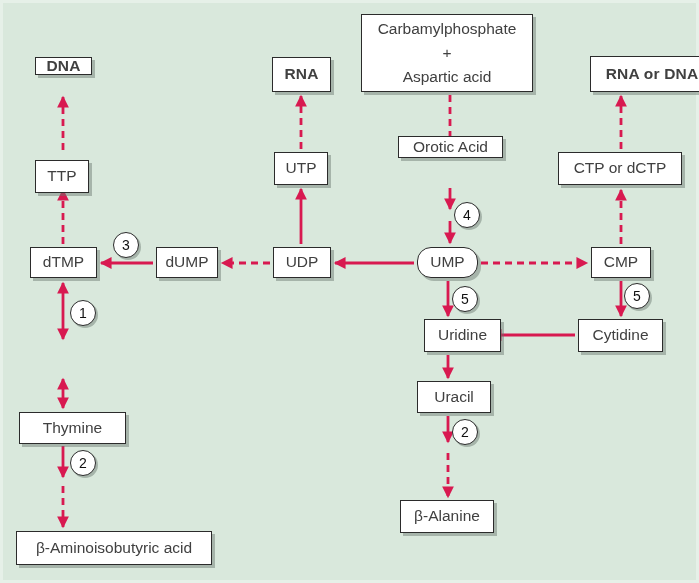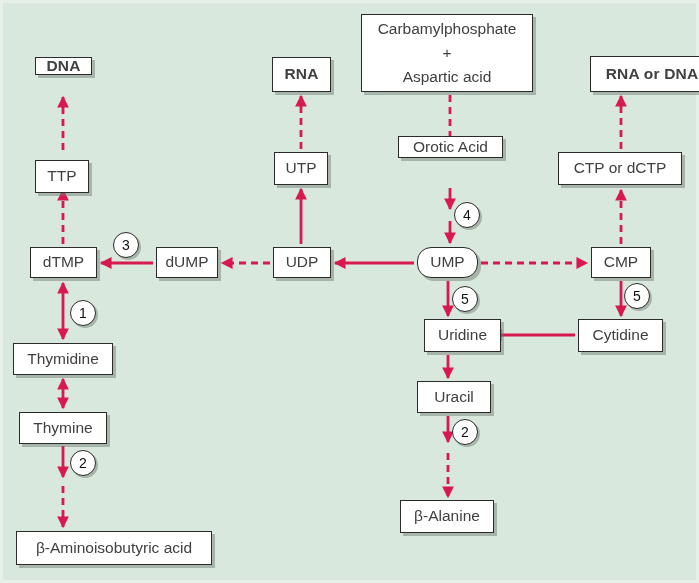--- a/index.html
+++ b/index.html
@@ -97,22 +97,21 @@
 
   <div class="node" style="left:30px;top:247px;width:67px;height:31px;">dTMP</div>
   <div class="node" style="left:156px;top:247px;width:62px;height:31px;">dUMP</div>
   <div class="node" style="left:273px;top:247px;width:58px;height:31px;">UDP</div>
   <div class="node" style="left:417px;top:247px;width:61px;height:31px;border-radius:14px;">UMP</div>
   <div class="node" style="left:591px;top:247px;width:60px;height:31px;">CMP</div>
 
   <div class="node" style="left:410px;top:319px;width:77px;height:33px;margin-left:14px;">Uridine</div>
   <div class="node" style="left:578px;top:319px;width:85px;height:33px;">Cytidine</div>
 
-  <div class="node" style="left:13px;top:343px;width:100px;height:32px;">Thymidine</div>
-  <div class="node" style="left:19px;top:412px;width:88px;height:32px;">Thymine</div>
+  <div class="node" style="left:19px;top:412px;width:107px;height:32px;">Thymine</div>
   <div class="node" style="left:16px;top:531px;width:196px;height:34px;">β-Aminoisobutyric acid</div>
 
   <div class="node" style="left:417px;top:381px;width:74px;height:32px;">Uracil</div>
   <div class="node" style="left:400px;top:500px;width:94px;height:33px;">β-Alanine</div>
 
   <div class="step" style="left:70px;top:300px;">1</div>
   <div class="step" style="left:70px;top:450px;">2</div>
   <div class="step" style="left:113px;top:232px;">3</div>
   <div class="step" style="left:454px;top:202px;">4</div>
   <div class="step" style="left:452px;top:286px;">5</div>

